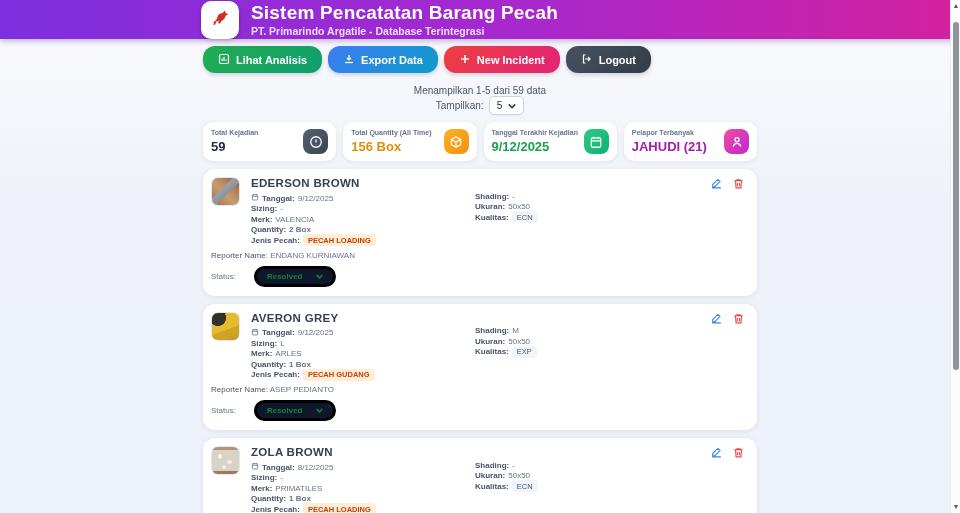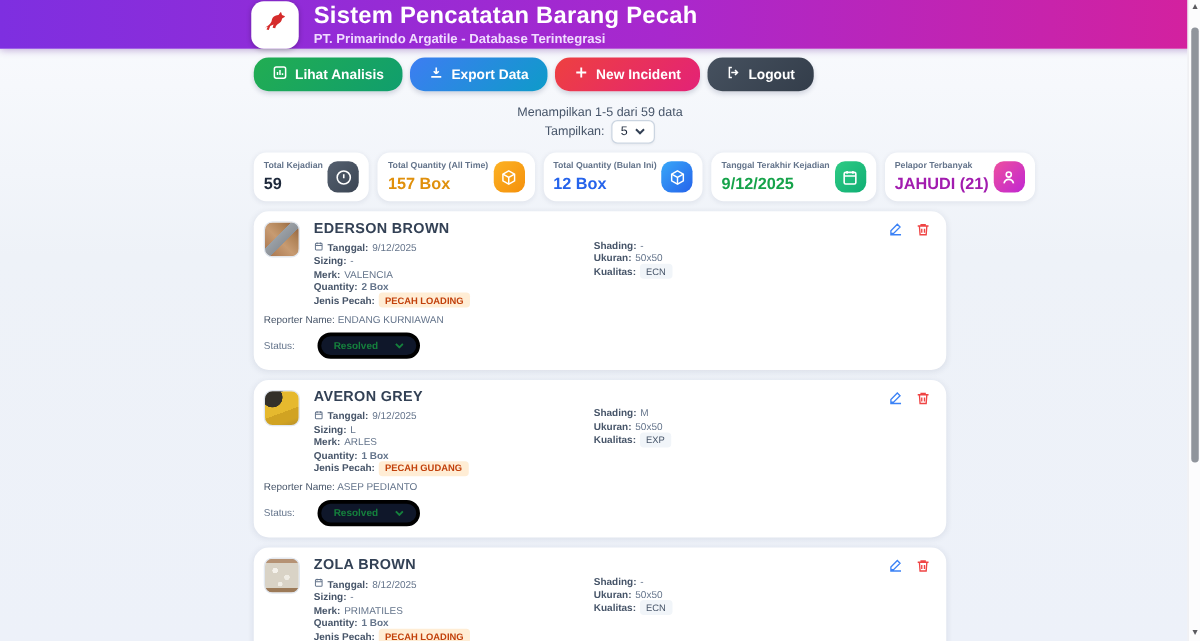--- a/index.html
+++ b/index.html
@@ -178,35 +178,23 @@
         <div class="stat-icon sic-slate">
           <svg width="14" height="14" viewBox="0 0 24 24" fill="none" stroke="#fff" stroke-width="2.2">
               <circle cx="12" cy="12" r="9"></circle>
               <path d="M12 7.5v5.5M12 16.4v.2"></path>
             </svg>
         </div>
       </div>
       <div class="stat-card">
         <div class="txt">
           <div class="lbl">Total Quantity (All Time)</div>
-          <div class="val" style="color: rgb(224, 144, 12);">157 Box</div>
+          <div class="val" style="color: rgb(224, 144, 12);">156 Box</div>
         </div>
         <div class="stat-icon sic-orange">
-          <svg width="14" height="14" viewBox="0 0 24 24" fill="none" stroke="#fff" stroke-width="2">
-              <path d="M12 3l8 4.5v9L12 21l-8-4.5v-9z"></path>
-              <path d="M4 7.5l8 4.5 8-4.5M12 12v9"></path>
-            </svg>
-        </div>
-      </div>
-      <div class="stat-card">
-        <div class="txt">
-          <div class="lbl">Total Quantity (Bulan Ini)</div>
-          <div class="val" style="color: rgb(37, 99, 235);">12 Box</div>
-        </div>
-        <div class="stat-icon sic-blue">
           <svg width="14" height="14" viewBox="0 0 24 24" fill="none" stroke="#fff" stroke-width="2">
               <path d="M12 3l8 4.5v9L12 21l-8-4.5v-9z"></path>
               <path d="M4 7.5l8 4.5 8-4.5M12 12v9"></path>
             </svg>
         </div>
       </div>
       <div class="stat-card">
         <div class="txt">
           <div class="lbl">Tanggal Terakhir Kejadian</div>
           <div class="val" style="color: rgb(22, 163, 74);">9/12/2025</div>

